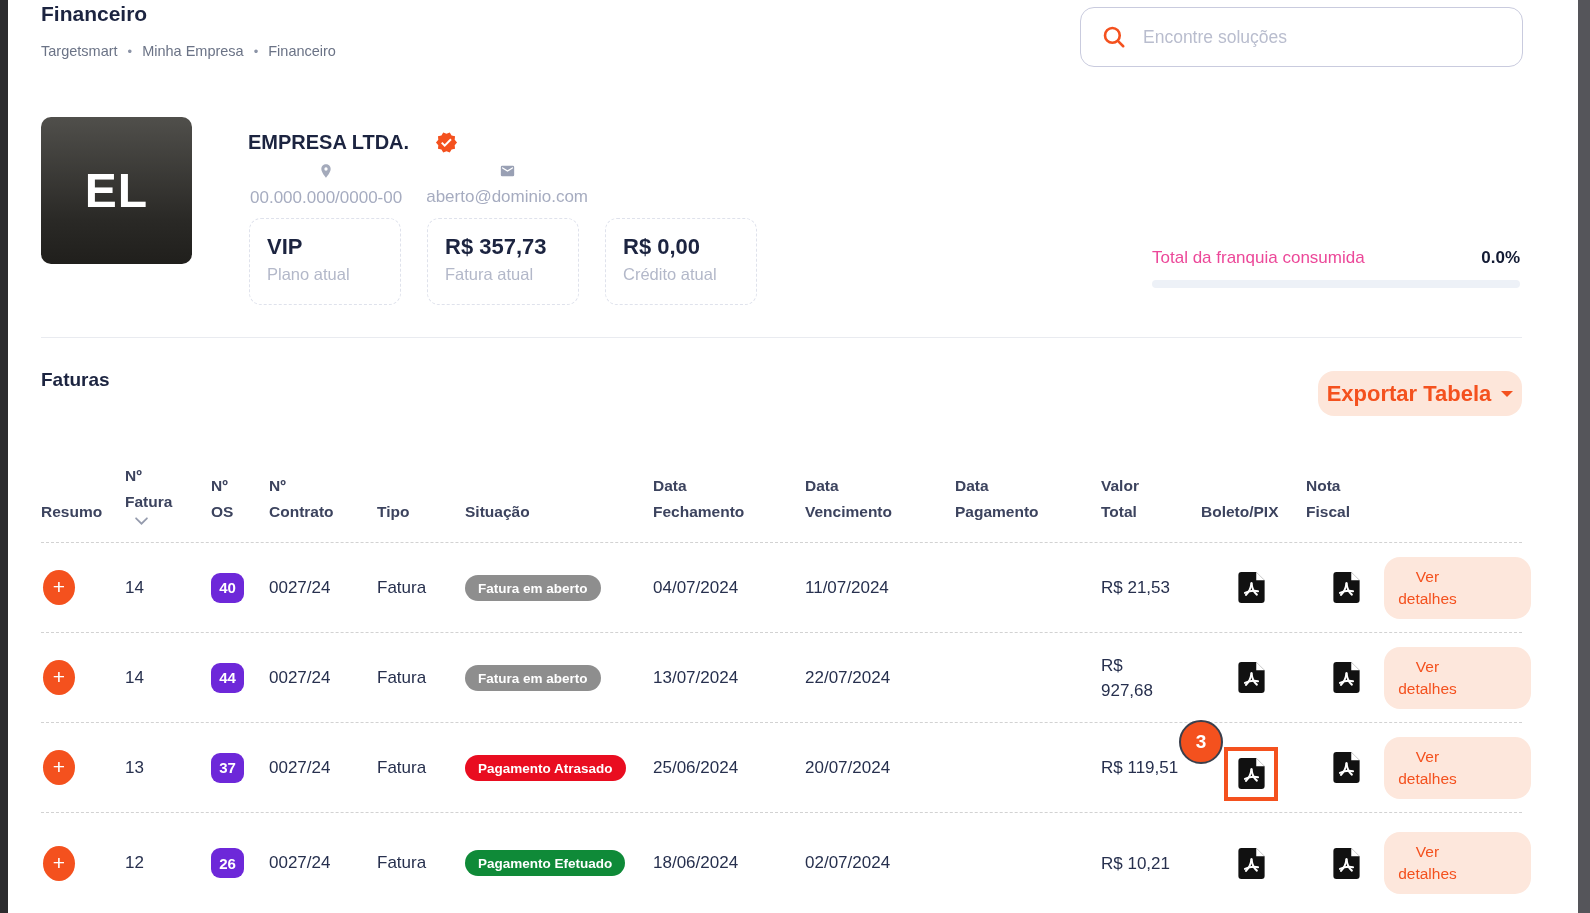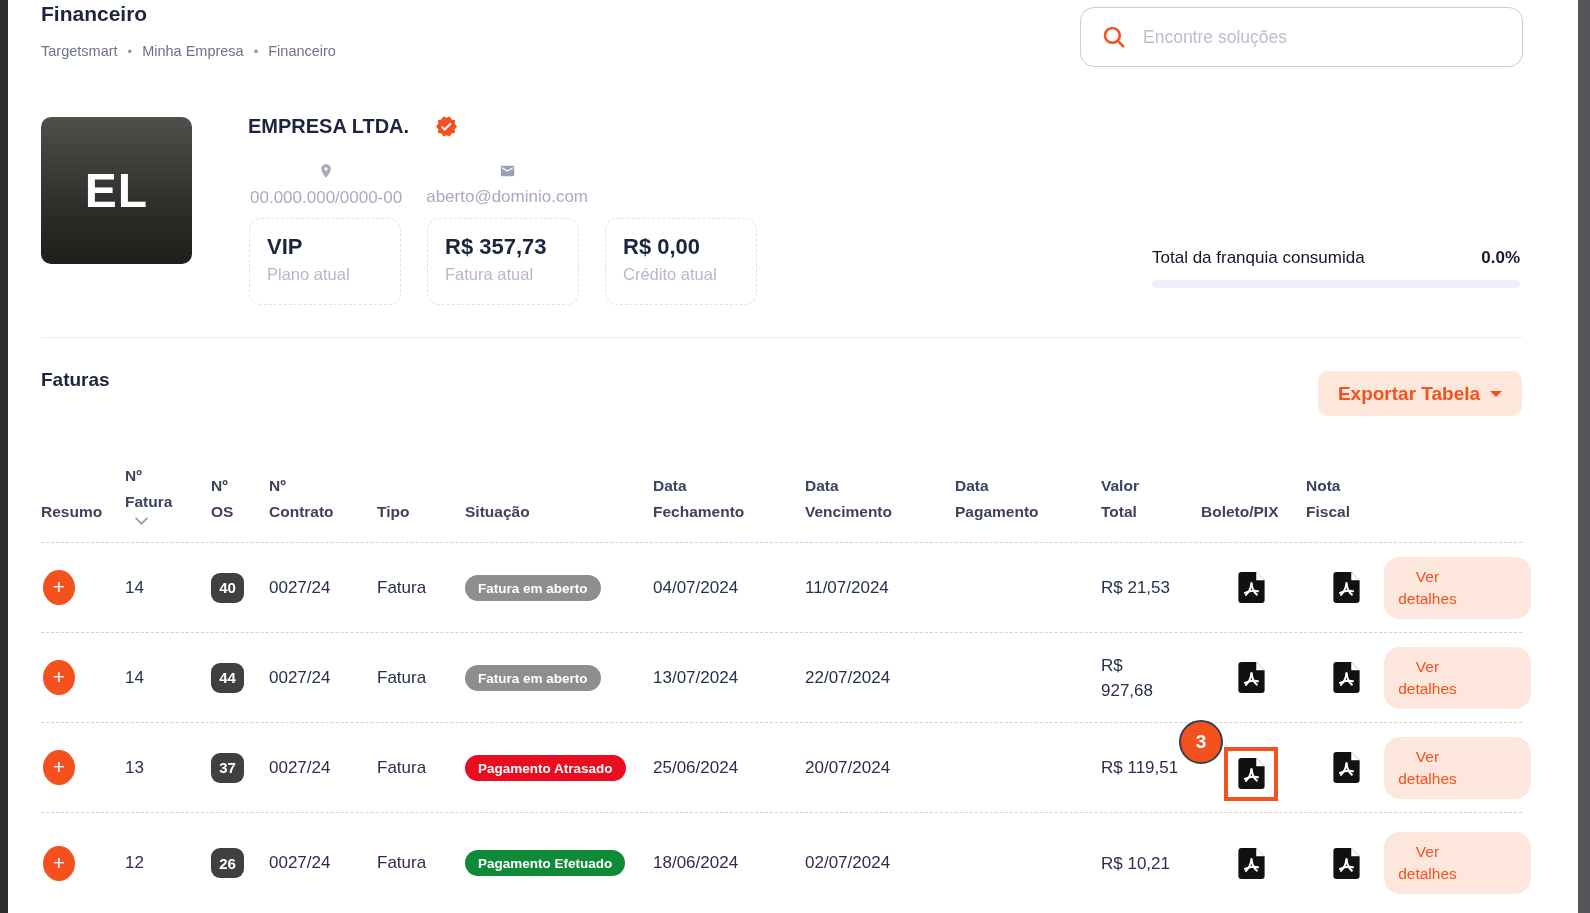--- a/index.html
+++ b/index.html
@@ -20,59 +20,59 @@
     display:flex;align-items:center;box-sizing:border-box;background:#fff;}
   .searchbox svg{margin-left:20px;margin-right:14px;flex:0 0 auto;}
   .searchbox input{border:none;outline:none;flex:1;font-size:17.5px;font-family:"Liberation Sans",sans-serif;color:#4a5068;background:transparent;}
   .searchbox input::placeholder{color:#b9bdce;}
 
   
   .avatar{position:absolute;left:41px;top:117px;width:151px;height:147px;border-radius:10px;
     background:linear-gradient(180deg,#504f4b 0%,#2a2926 70%,#201f1c 100%);
     display:flex;align-items:center;justify-content:center;}
   .avatar span{color:#fff;font-size:48px;font-weight:700;letter-spacing:1px;}
-  .company-name-row{position:absolute;left:248px;top:115px;display:flex;align-items:center;gap:26px;}
+  .company-name-row{position:absolute;left:248px;top:131px;display:flex;align-items:center;gap:26px;}
   .company-name-row h2{margin:0;font-size:20px;font-weight:700;color:#1c2440;}
   .contact-row{position:absolute;left:250px;top:162px;display:flex;align-items:center;gap:24px;font-size:17px;color:#a6acc0;}
   .contact-item{display:flex;align-items:center;gap:8px;flex-direction:column;}
   .stats-row{position:absolute;left:249px;top:218px;display:flex;gap:26px;}
   .stat-card{width:152px;height:87px;border:1.5px dashed #dfe2ec;border-radius:12px;box-sizing:border-box;padding:15px 0 0 17px;}
   .stat-value{font-size:22px;font-weight:700;color:#1c2440;}
   .stat-label{font-size:16.5px;color:#b3b8c9;margin-top:5px;}
   .franquia{position:absolute;left:1152px;top:248px;width:368px;}
   .franquia-top{display:flex;justify-content:space-between;align-items:baseline;}
-  .franquia-label{font-size:17px;color:#0f172a;}
+  .franquia-label{font-size:17px;color:#ec4899;}
   .franquia-value{font-size:17px;font-weight:700;color:#121a33;}
   .franquia-bar{margin-top:12px;height:8px;border-radius:4px;background:#edf1f7;overflow:hidden;}
   .franquia-fill{height:100%;background:#f4511e;width:0%;}
 
   .divider{position:absolute;left:41px;top:337px;width:1481px;height:0;border-top:1px solid #e9ebf0;}
 
   
   .faturas-title{position:absolute;left:41px;top:369px;margin:0;font-size:19px;font-weight:700;color:#1c2440;}
-  .export-btn{position:absolute;left:1318px;top:371px;width:204px;height:45px;border:none;border-radius:10px;
-    background:#fde6da;color:#f4511e;font-size:19px;font-weight:700;font-family:"Liberation Sans",sans-serif;
+  .export-btn{position:absolute;left:1318px;top:371px;width:204px;height:45px;border:none;border-radius:16px;
+    background:#fde6da;color:#f4511e;font-size:22px;font-weight:700;font-family:"Liberation Sans",sans-serif;
     display:flex;align-items:center;justify-content:center;gap:10px;cursor:pointer;}
   .caret{width:0;height:0;border-left:6px solid transparent;border-right:6px solid transparent;border-top:6px solid #f4511e;}
 
   
   .ftable{position:absolute;left:41px;top:431px;width:1481px;}
   .trow{display:grid;grid-template-columns:84px 86px 58px 108px 88px 188px 152px 150px 146px 100px 100px 91px 130px;align-items:center;}
   .thead{height:111px;align-items:end;}
   .th{display:flex;flex-direction:column;justify-content:flex-end;align-items:flex-start;
     white-space:pre-line;font-size:15.5px;font-weight:700;color:#3c435e;line-height:26px;padding-bottom:17px;box-sizing:border-box;cursor:default;}
   .th .chev{margin:2px 0 0 10px;}
   .th-nota{padding-left:5px;}
   .row{height:89px;border-top:1px dashed #d2d2d2;}
   .row-last{height:100px;border-bottom:1px dashed #d2d2d2;}
   .cell{font-size:17px;color:#27304e;}
   .cell-valor{white-space:pre-line;line-height:25px;}
   .plus-btn{width:32px;height:35px;margin-left:2px;border:none;border-radius:50%;background:#f4511e;color:#fff;
     font-size:21px;line-height:1;display:flex;align-items:center;justify-content:center;cursor:pointer;padding:0 0 2px 0;}
-  .os-badge{min-width:33px;height:30px;padding:0 4px;border-radius:9px;background:#404040;color:#fff;font-size:15px;font-weight:700;
+  .os-badge{min-width:33px;height:30px;padding:0 4px;border-radius:9px;background:#6d28d9;color:#fff;font-size:15px;font-weight:700;
     display:inline-flex;align-items:center;justify-content:center;box-sizing:border-box;cursor:pointer;}
   .pill{display:inline-block;height:26px;line-height:27px;padding:0 13px;border-radius:14px;color:#fff;font-size:13.5px;font-weight:700;}
   .pill-gray{background:#8e8e8e;}
   .pill-red{background:#e90d20;}
   .pill-green{background:#0f8a38;}
   .cell-icon{display:flex;justify-content:center;}
   .pdf-btn{border:none;background:none;padding:0;cursor:pointer;display:flex;align-items:center;justify-content:center;}
   .detail-btn{width:147px;height:62px;border:none;border-radius:16px;background:#fde7dc;color:#f4511e;
     font-size:15.5px;font-weight:400;font-family:"Liberation Sans",sans-serif;line-height:22px;
     display:flex;align-items:center;cursor:pointer;justify-self:center;}

